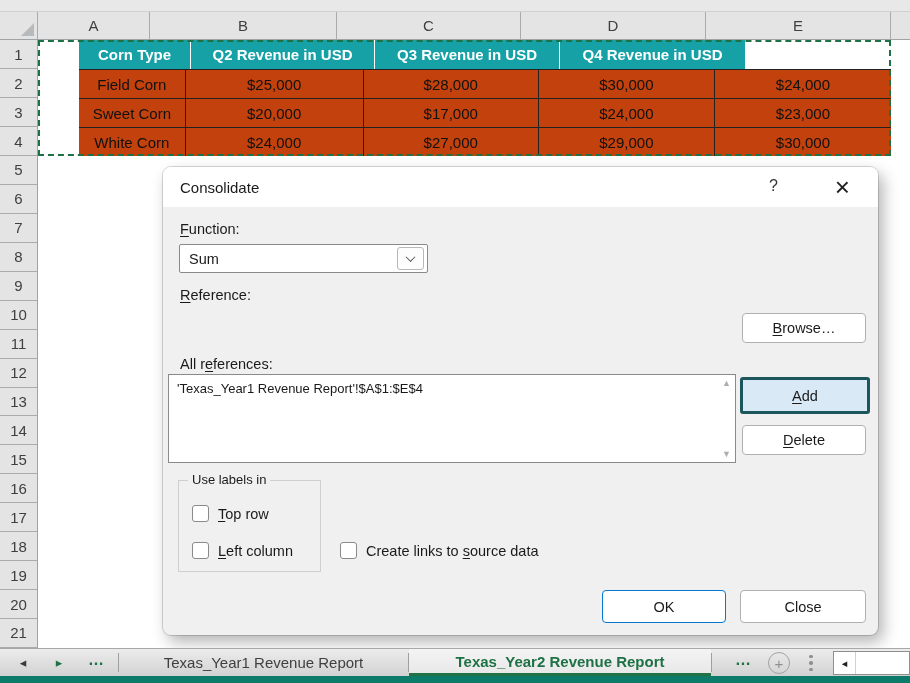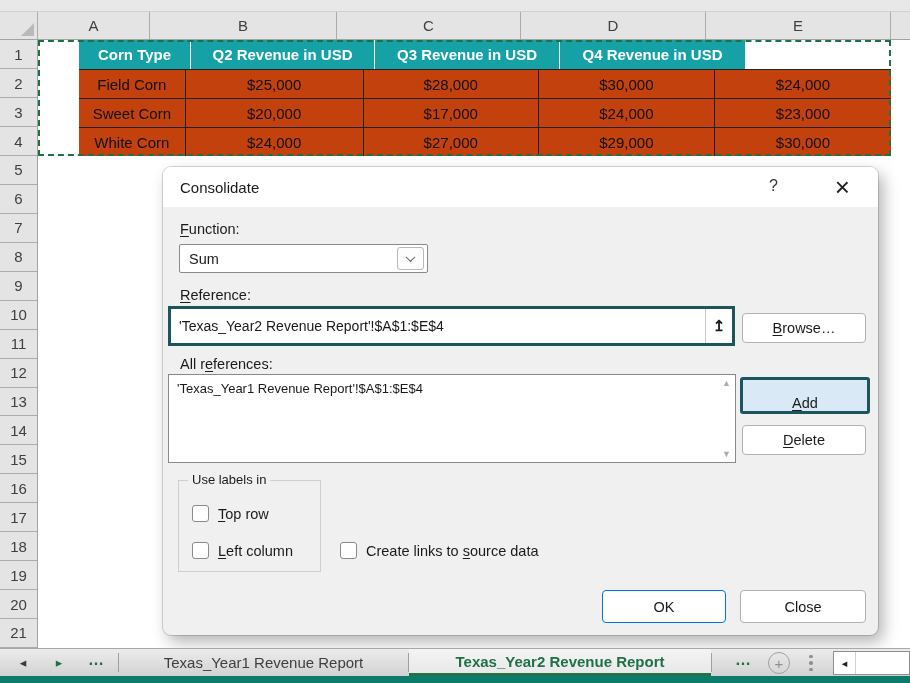--- a/index.html
+++ b/index.html
@@ -72,21 +72,21 @@
     justify-content:center; color:#1a1a1a; }
   .browse-btn { left:579px; top:146px; width:124px; height:30px; }
   .allref-lbl { left:17px; top:189px; }
   .listbox { position:absolute; left:5px; top:207px; width:568px; height:89px;
     background:#fff; border:1px solid #8A8A8A; }
   .listitem { position:absolute; left:8px; top:6px; font-size:13px; }
   .vscroll { position:absolute; right:0; top:0; bottom:0; width:17px;
     display:flex; flex-direction:column; justify-content:space-between;
     align-items:center; padding:3px 0; color:#ADADAD; font-size:9px; }
   .add-btn { left:577px; top:210px; width:130px; height:37px;
-    border:3px solid #1B565C; background:#D9EAF6; border-radius:3px;align-items:flex-end; }
+    border:3px solid #1B565C; background:#D9EAF6; border-radius:3px; }
   .delete-btn { left:579px; top:258px; width:124px; height:30px; }
   .groupbox { position:absolute; left:15px; top:313px; width:143px; height:92px;
     border:1px solid #CFCFCF; }
   .grouplbl { position:absolute; top:-9px; left:9px; background:#F0F0F0;
     padding:0 4px; font-size:13px; }
   .chkrow { position:absolute; display:flex; align-items:center; gap:9px;
     font-size:14.5px; }
   .chk-top { left:29px; top:338px;justify-content:space-between; }
   .chk-left { left:29px; top:375px; }
   .chk-links { left:177px; top:375px; }
@@ -208,26 +208,20 @@
 
     <div class="lbl func-lbl"><span></span><u>F</u><span>unction:</span></div>
     <div class="combo">
       <span>Sum</span>
       <span class="combo-btn">
         <i class="chev"></i>
       </span>
     </div>
 
     <div class="lbl ref-lbl"><span></span><u>R</u><span>eference:</span></div>
-    <div class="refbox">
-      <span class="refval">'Texas_Year2 Revenue Report'!$A$1:$E$4</span>
-      <span class="collapse">
-          <span>↥</span>
-        </span>
-    </div>
     <div class="btn browse-btn">
         <span><span></span><u>B</u><span>rowse…</span></span>
       </div>
 
     <div class="lbl allref-lbl"><span>All r</span><u>e</u><span>ferences:</span></div>
     <div class="listbox">
       <div class="listitem">'Texas_Year1 Revenue Report'!$A$1:$E$4</div>
       <div class="vscroll">
         <span>▲</span>
         <span>▼</span>

